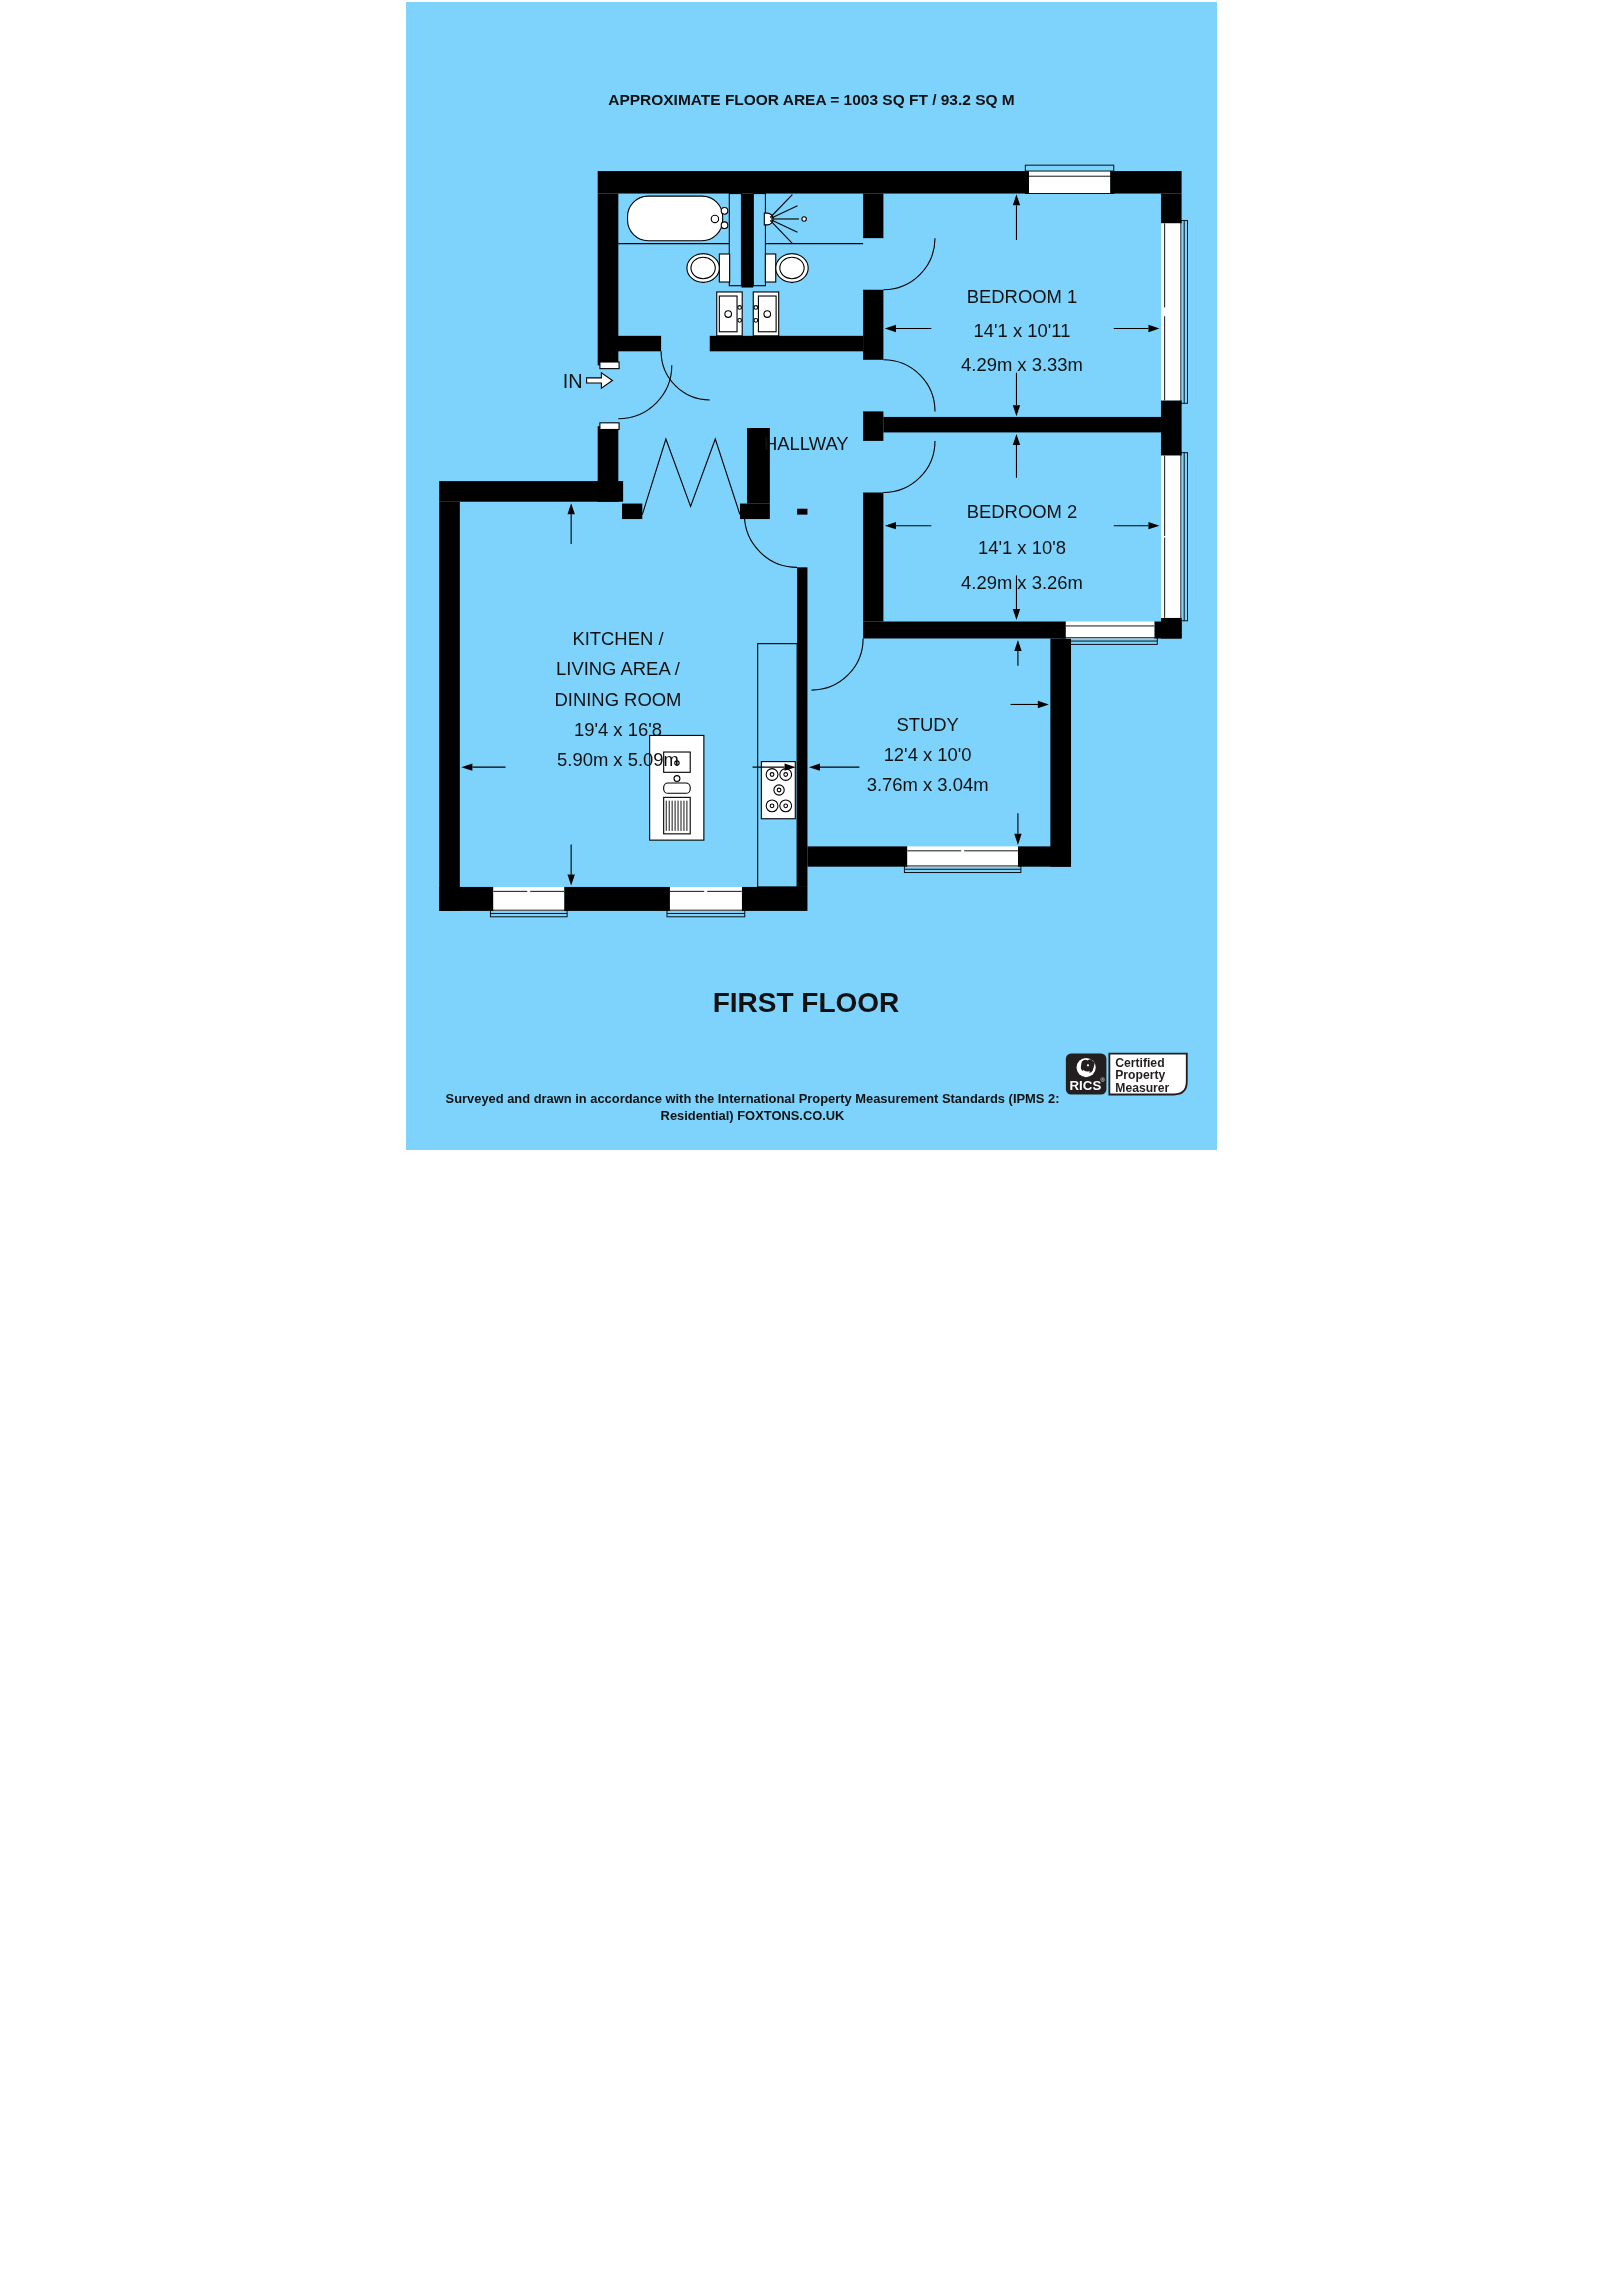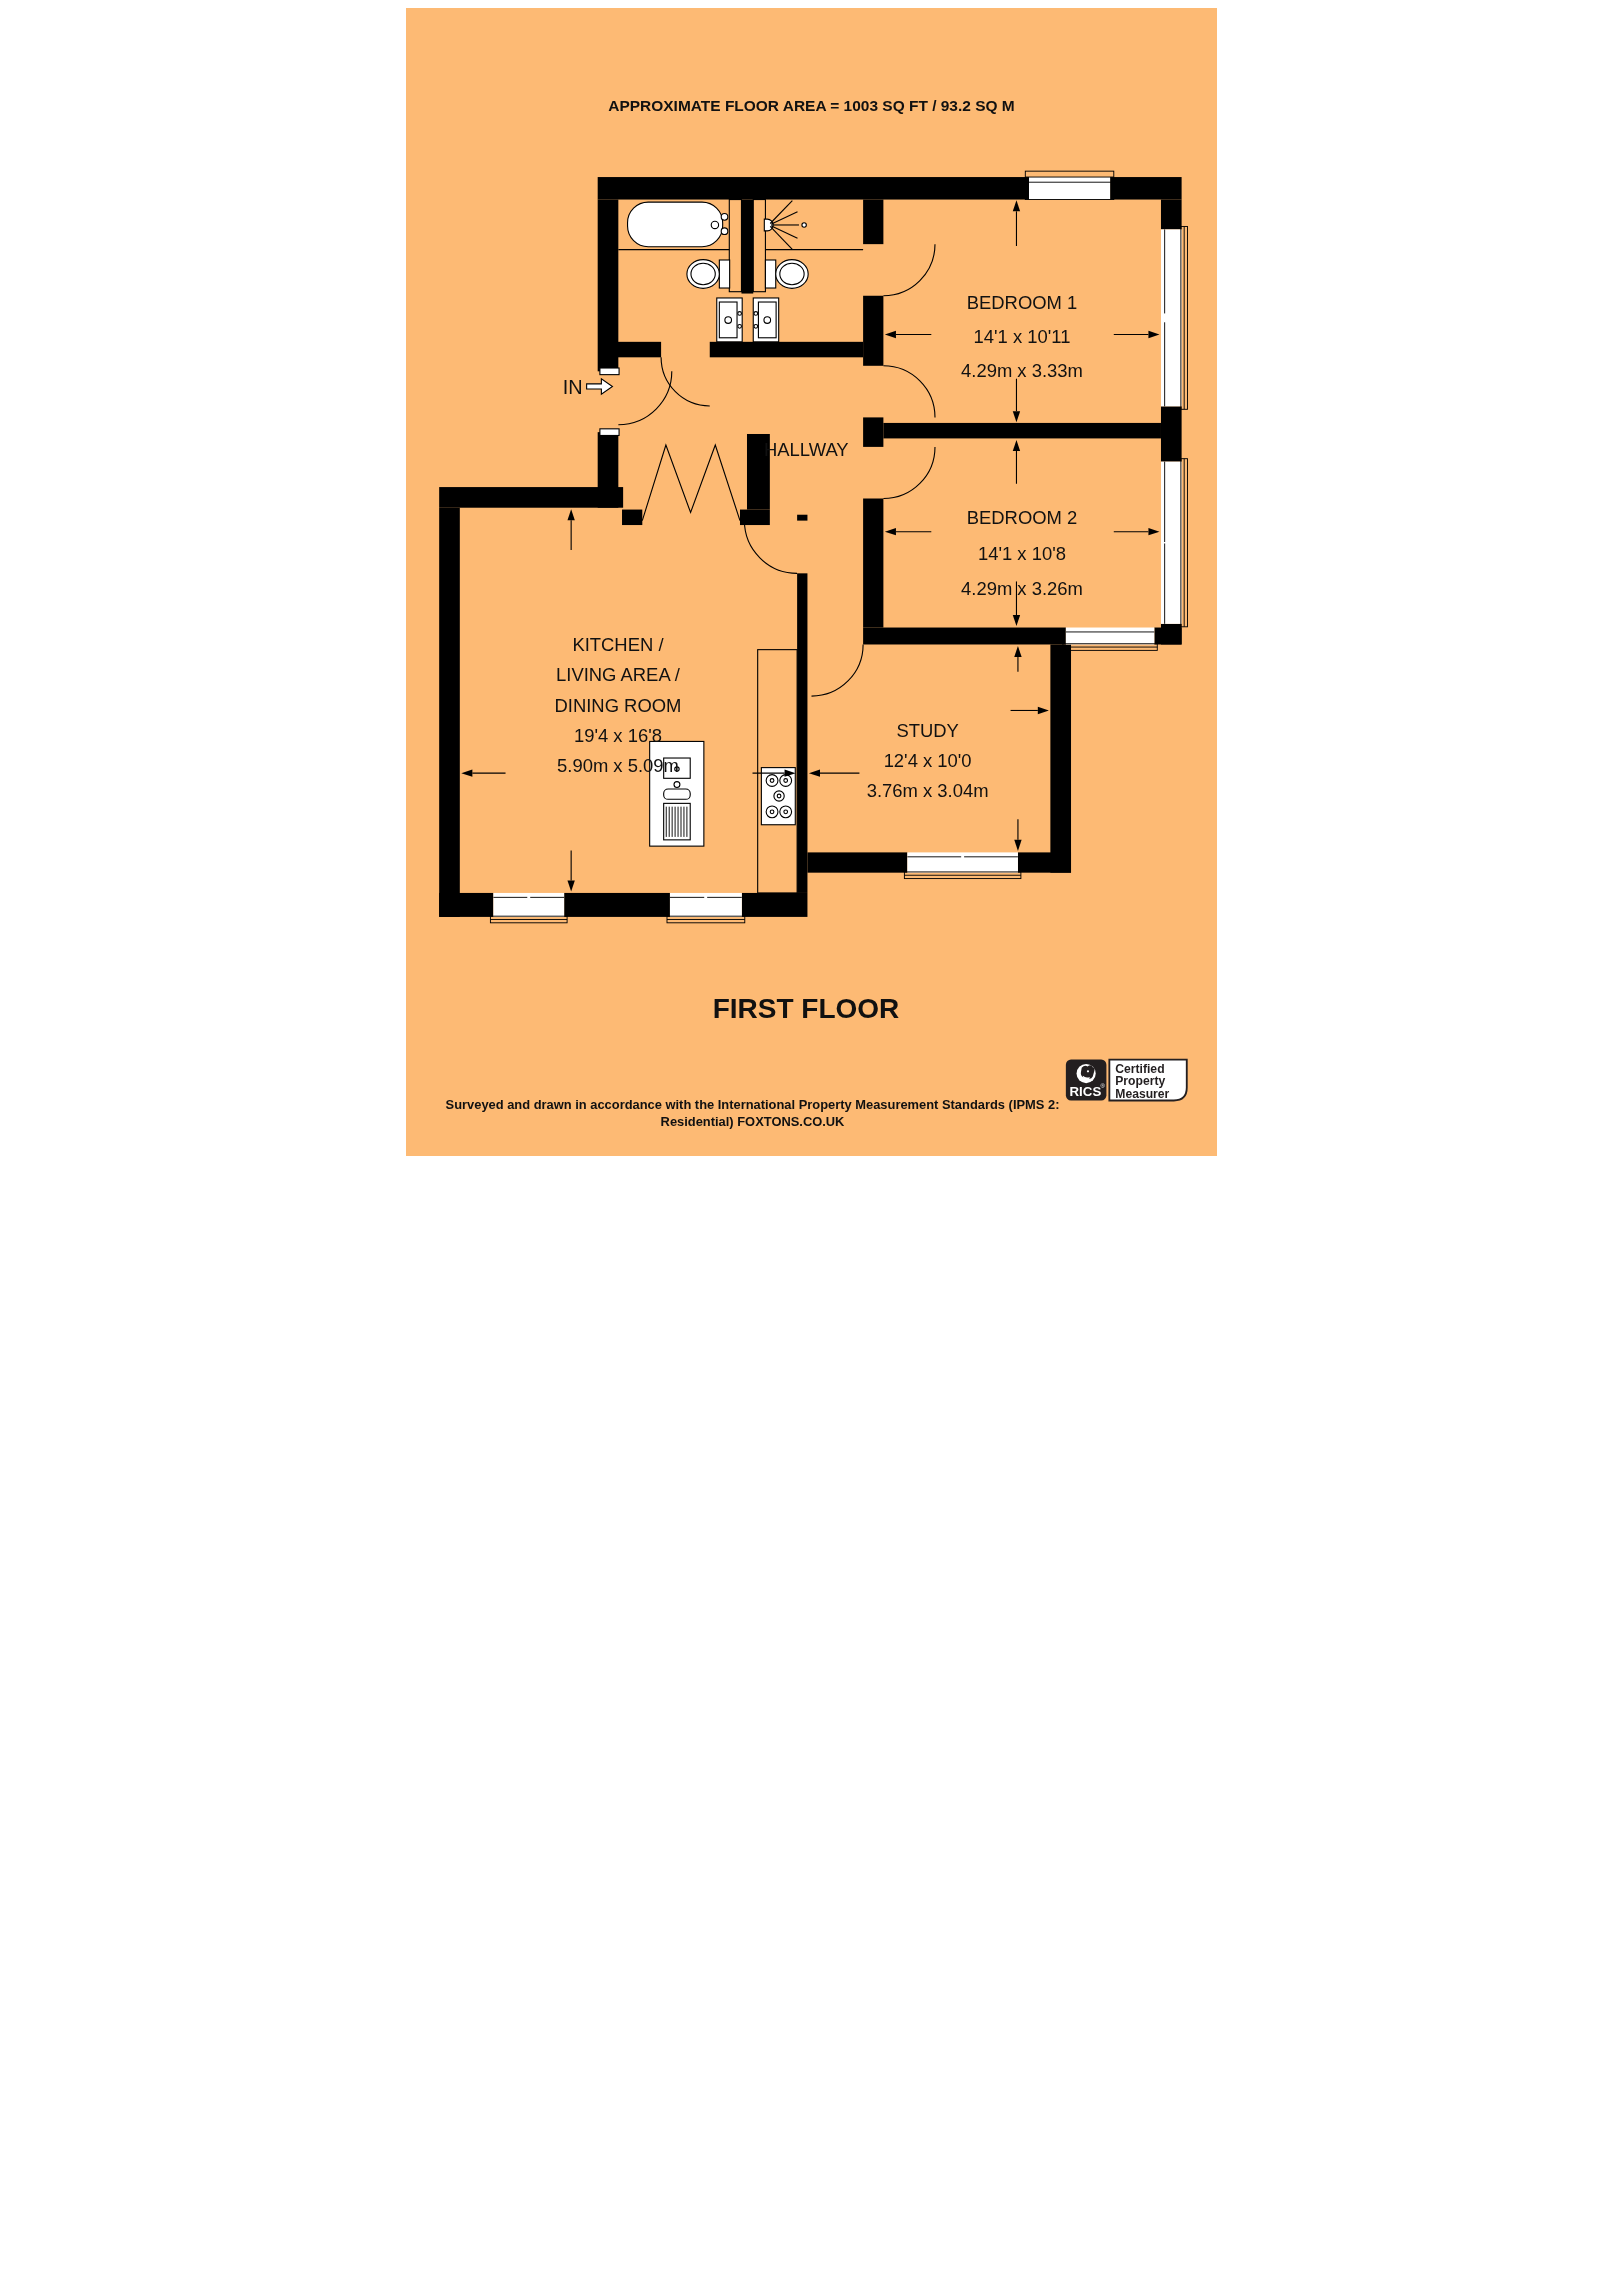--- a/index.html
+++ b/index.html
@@ -1,16 +1,16 @@
 <!DOCTYPE html>
 <html style="font-size:11.8px"><head>
 <meta charset="utf-8">
 <style>
   html,body{margin:0;padding:0;background:#ffffff;}
-  .page{position:relative;width:811px;height:1148px;margin:8px auto;background:#fdba74;overflow:hidden;}
+  .page{position:relative;width:811px;height:1148px;margin:2px auto;background:#7dd3fc;overflow:hidden;}
   svg{position:absolute;left:0;top:0;}
   text{font-family:"Liberation Sans",sans-serif;fill:#111;}
   .t-title{font-size:42px;font-weight:bold;}
   .t-room{font-size:50px;}
   .t-floor{font-size:76px;font-weight:bold;}
   .t-footer{font-size:35px;font-weight:bold;}
   .t-in{font-size:54px;}
   .t-rics{font-size:36px;font-weight:bold;fill:#fff;}
   .t-reg{font-size:16px;fill:#fff;}
   .t-cert{font-size:33px;font-weight:bold;fill:#231f20;}

